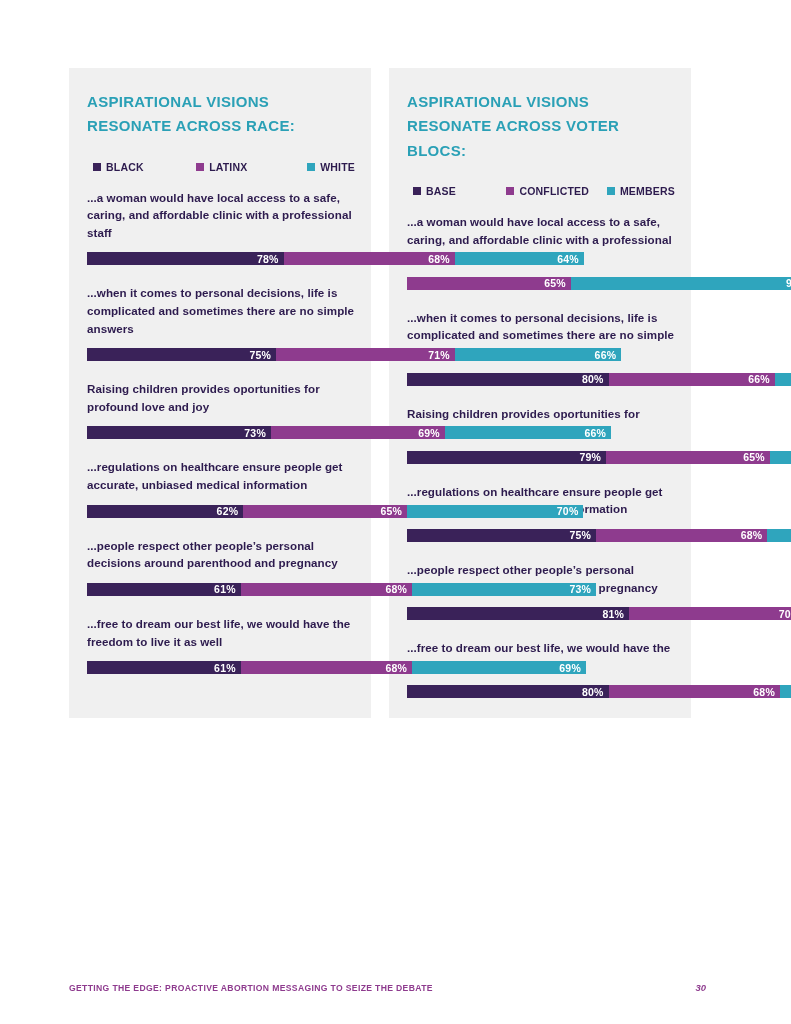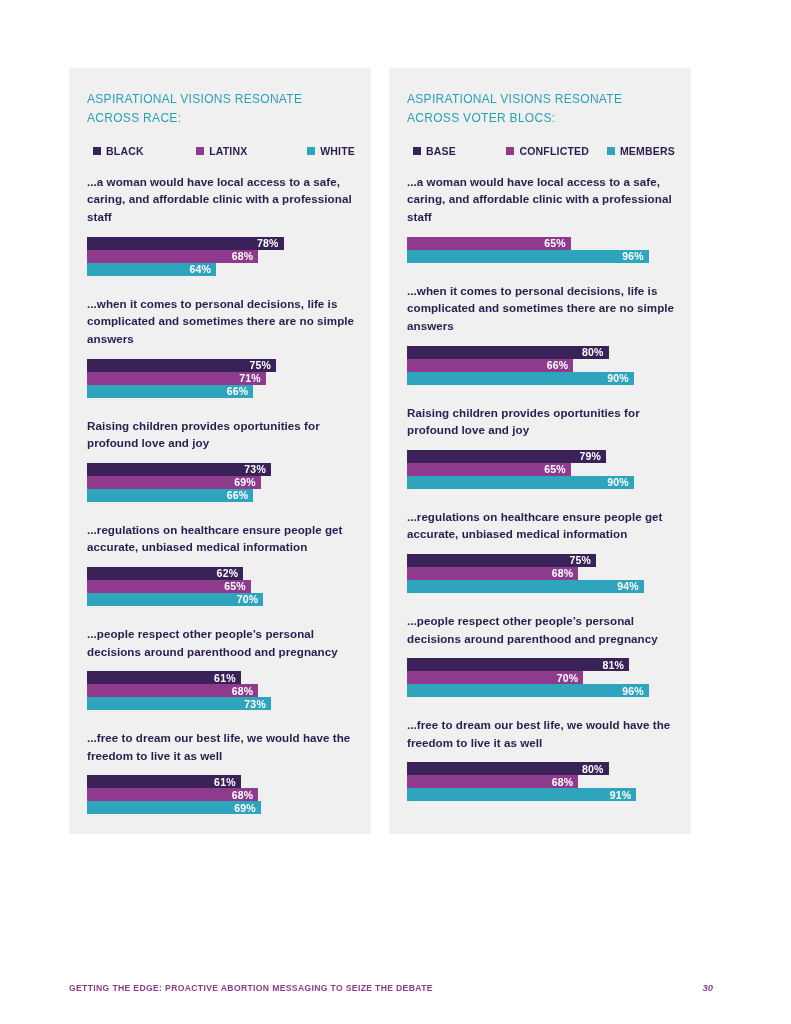--- a/index.html
+++ b/index.html
@@ -18,26 +18,26 @@
     gap: 18px;
   }
   .panel {
     width: 302px;
     background: #f0f0f0;
     padding: 22px 16px 20px 18px;
   }
 
   .panel-title {
     color: #2aa0b6;
-    font-size: 12px;
-    font-weight: normal;
+    font-size: 15px;
+    font-weight: bold;
     letter-spacing: 0.3px;
     line-height: 1.62;
     text-transform: uppercase;
-    margin-bottom: 16px;
+    margin-bottom: 22px;
   }
 
   .legend {
     display: flex;
     align-items: center;
     margin-bottom: 16px;
     padding-left: 6px;
   }
   .legend-item {
     display: flex;
@@ -60,21 +60,21 @@
 
   .question {
     color: #2d1b4e;
     font-size: 11.6px;
     font-weight: bold;
     line-height: 1.52;
     margin-bottom: 11px;
     letter-spacing: 0.05px;
   }
 
-  .bars { display: flex; flex-direction: column; }
+  .bars { display: flex; flex-direction: row; }
   .bar-row {
     height: 13px;
     display: flex;
     align-items: center;
     position: relative;
   }
   .bar {
     height: 13px;
     display: flex;
     align-items: center;
@@ -84,21 +84,21 @@
   .bar-label {
     color: #ffffff;
     font-size: 10.5px;
     font-weight: bold;
     letter-spacing: 0.2px;
     white-space: nowrap;
   }
 
   .footer {
     position: absolute;
-    left: 69px; right: 78px;
+    left: 69px; right: 85px;
     top: 982px;
     display: flex;
     align-items: center;
     justify-content: space-between;
   }
   .footer-text {
     color: #8e3b8e;
     font-size: 8.6px;
     font-weight: bold;
     letter-spacing: 0.35px;

